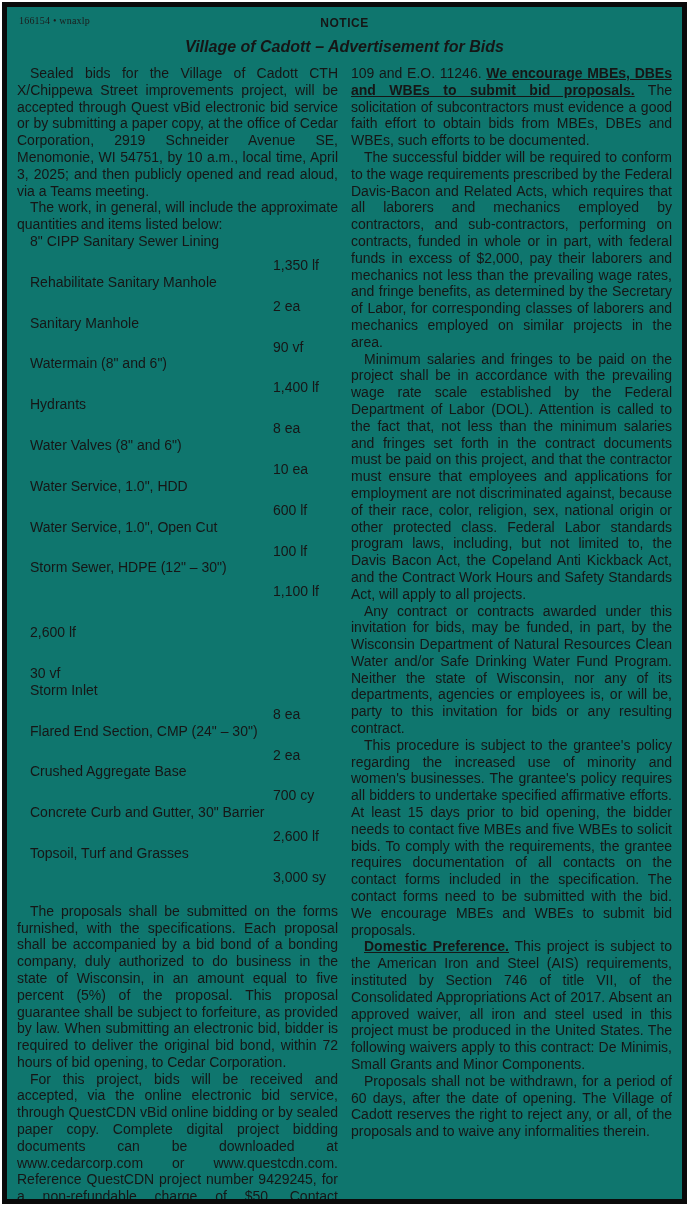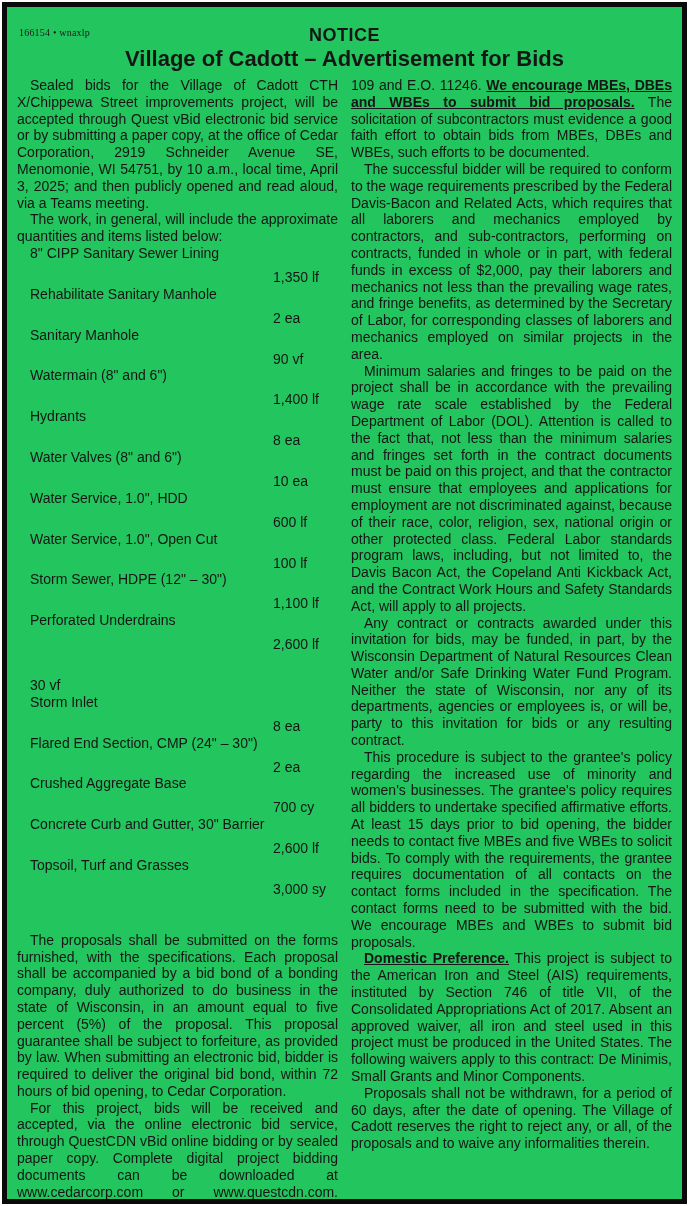--- a/index.html
+++ b/index.html
@@ -4,45 +4,45 @@
 <style>
   html, body { margin: 0; padding: 0; background: #ffffff; }
   body { font-family: "Liberation Sans", "DejaVu Sans", sans-serif; color: #161616; }
 
   .page {
     box-sizing: border-box;
     width: 685px;
     height: 1202px;
     margin: 2px;
     border: 5px solid #0a0a0a;
-    background: #22c55e;
-    padding: 16px 10px 6px 10px;
+    background: #0f766e;
+    padding: 4px 10px 6px 10px;
     overflow: hidden;
     position: relative;
   }
 
   .header { position: relative; text-align: center; padding-top: 2px; }
   .tag-line {
     position: absolute;
     left: 2px; top: 4px;
     font-family: "Liberation Serif", "DejaVu Serif", serif;
     font-size: 10px;
     letter-spacing: 0.2px;
     color: #1c1c1c;
   }
-  .title { font-weight: bold; font-size: 18px; line-height: 21px; letter-spacing: 0.5px; }
-  .subtitle { font-weight: bold; font-size: 22px; line-height: 23px; margin-top: 1px; }
+  .title { font-weight: bold; font-size: 12px; line-height: 21px; letter-spacing: 0.5px; }
+  .subtitle { font-weight: bold; font-size: 16px; line-height: 23px; margin-top: 1px; font-style: italic; }
 
   .columns { display: flex; gap: 13px; margin-top: 7px; }
   .col { width: 321px; font-size: 14px; line-height: 16.8px; }
 
   p { margin: 0; text-indent: 13px; text-align: justify; }
   .noindent { text-indent: 0; }
   .bold { font-weight: bold; text-decoration: underline; }
-  .gap-above { margin-top: 34px; }
+  .gap-above { margin-top: 17px; }
 
   .items { margin: 0; }
   .item-row { display: flex; padding-left: 13px; white-space: nowrap; }
   .item-name { width: 243px; overflow: hidden; }
   .item-qty { flex: 1; margin-top: 24px; }
 </style>
 </head>
 <body>
 
 <div class="page">
@@ -90,21 +90,20 @@
           </div>
         <div class="item-row">
             <span class="item-name">Water Service, 1.0", Open Cut</span>
             <span class="item-qty">100 lf</span>
           </div>
         <div class="item-row">
             <span class="item-name">Storm Sewer, HDPE (12" – 30")</span>
             <span class="item-qty">1,100 lf</span>
           </div>
         <div class="item-row">
-            <span class="item-name">Perforated Underdrains</span>
             <span class="item-qty">2,600 lf</span>
           </div>
         <div class="item-row">
             <span class="item-qty">30 vf</span>
           </div>
         <div class="item-row">
             <span class="item-name">Storm Inlet</span>
             <span class="item-qty">8 ea</span>
           </div>
         <div class="item-row">

